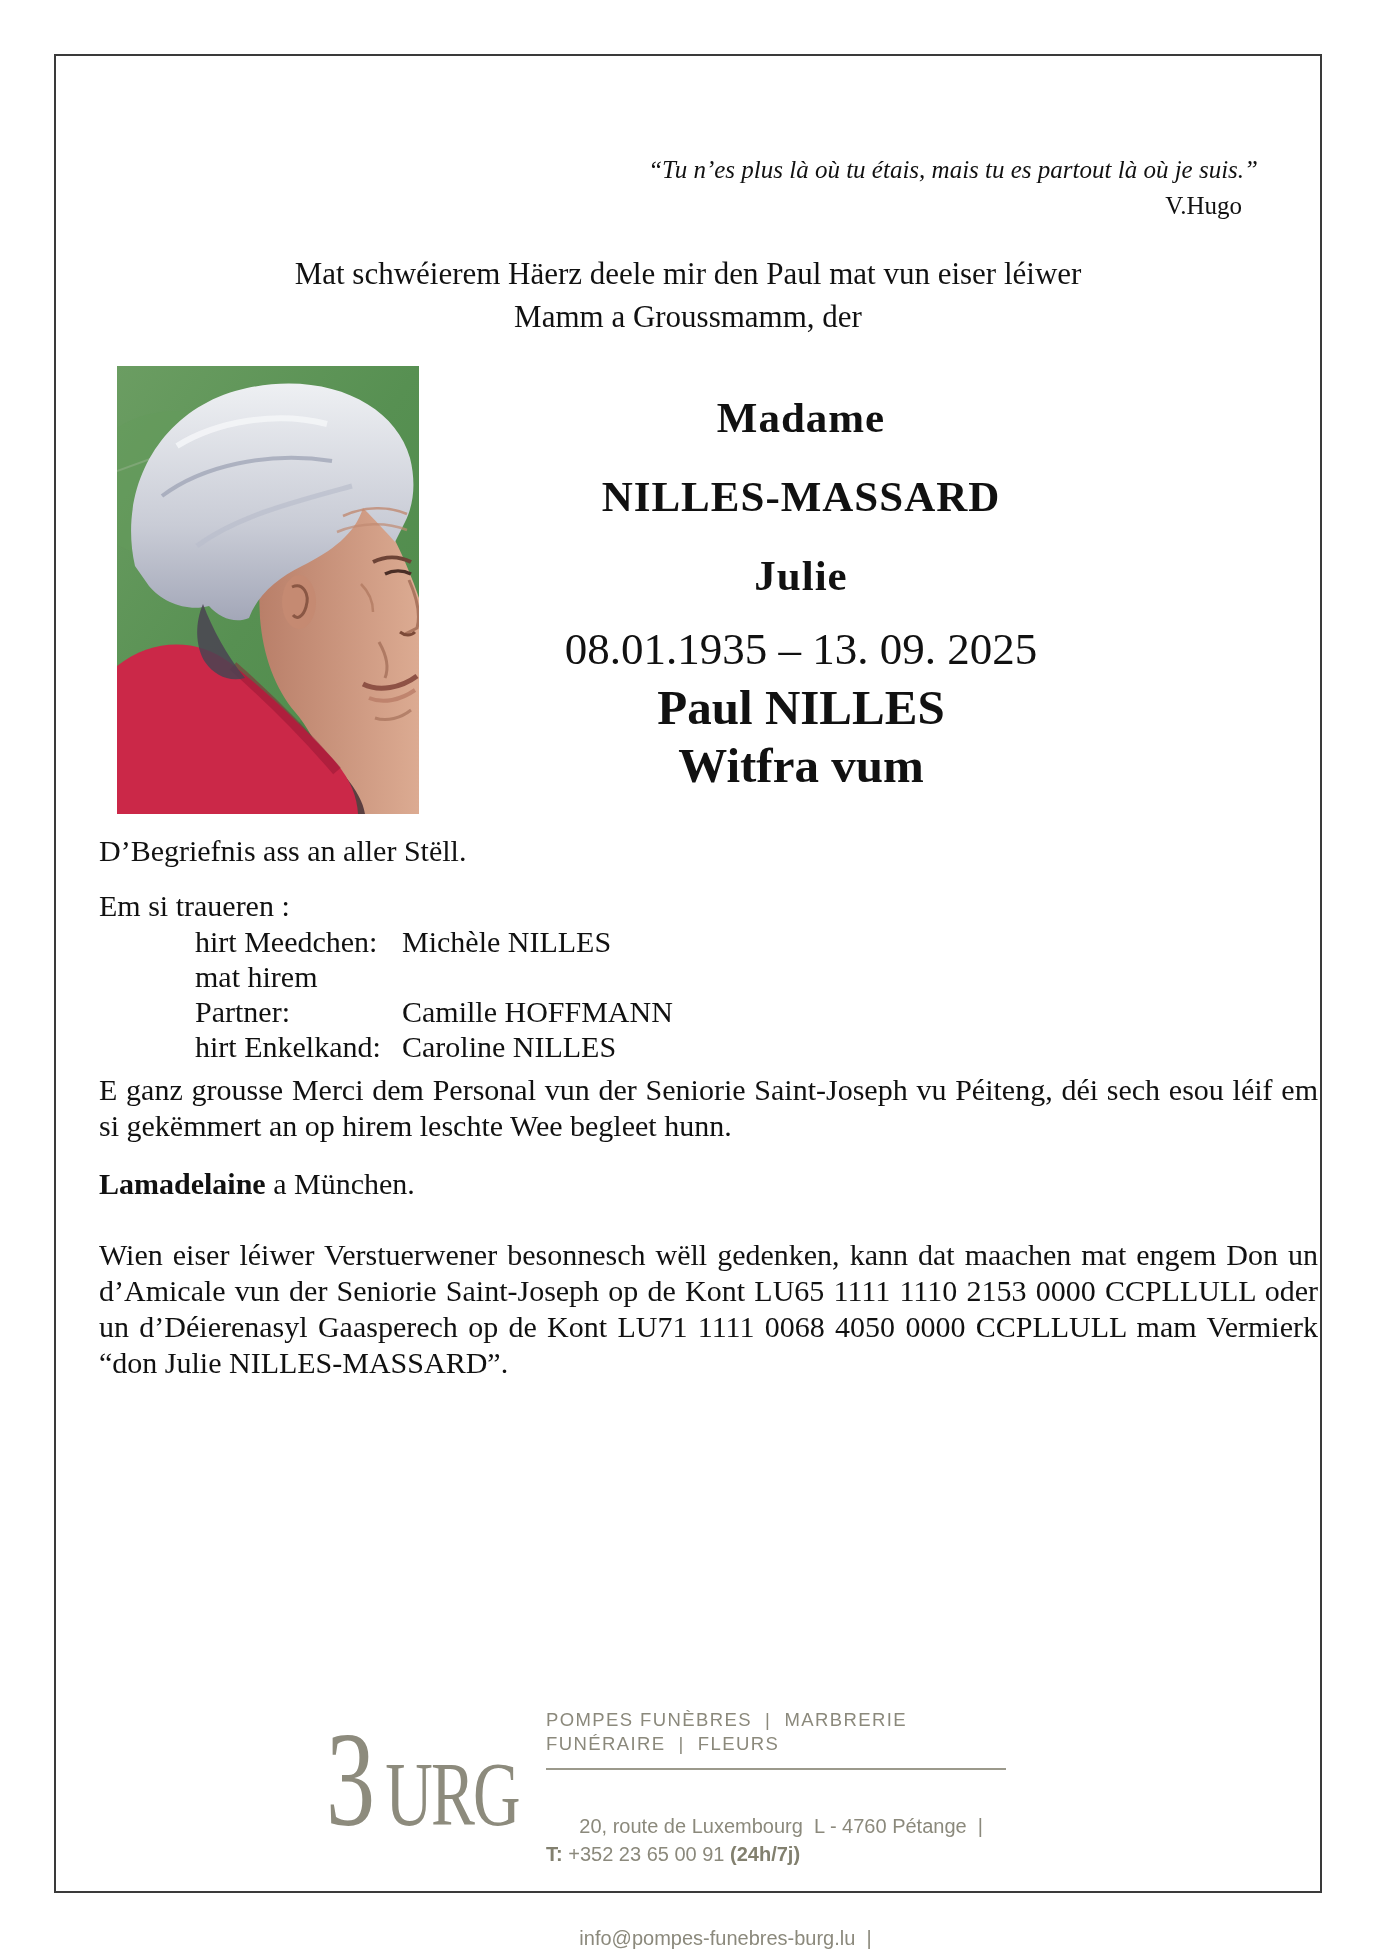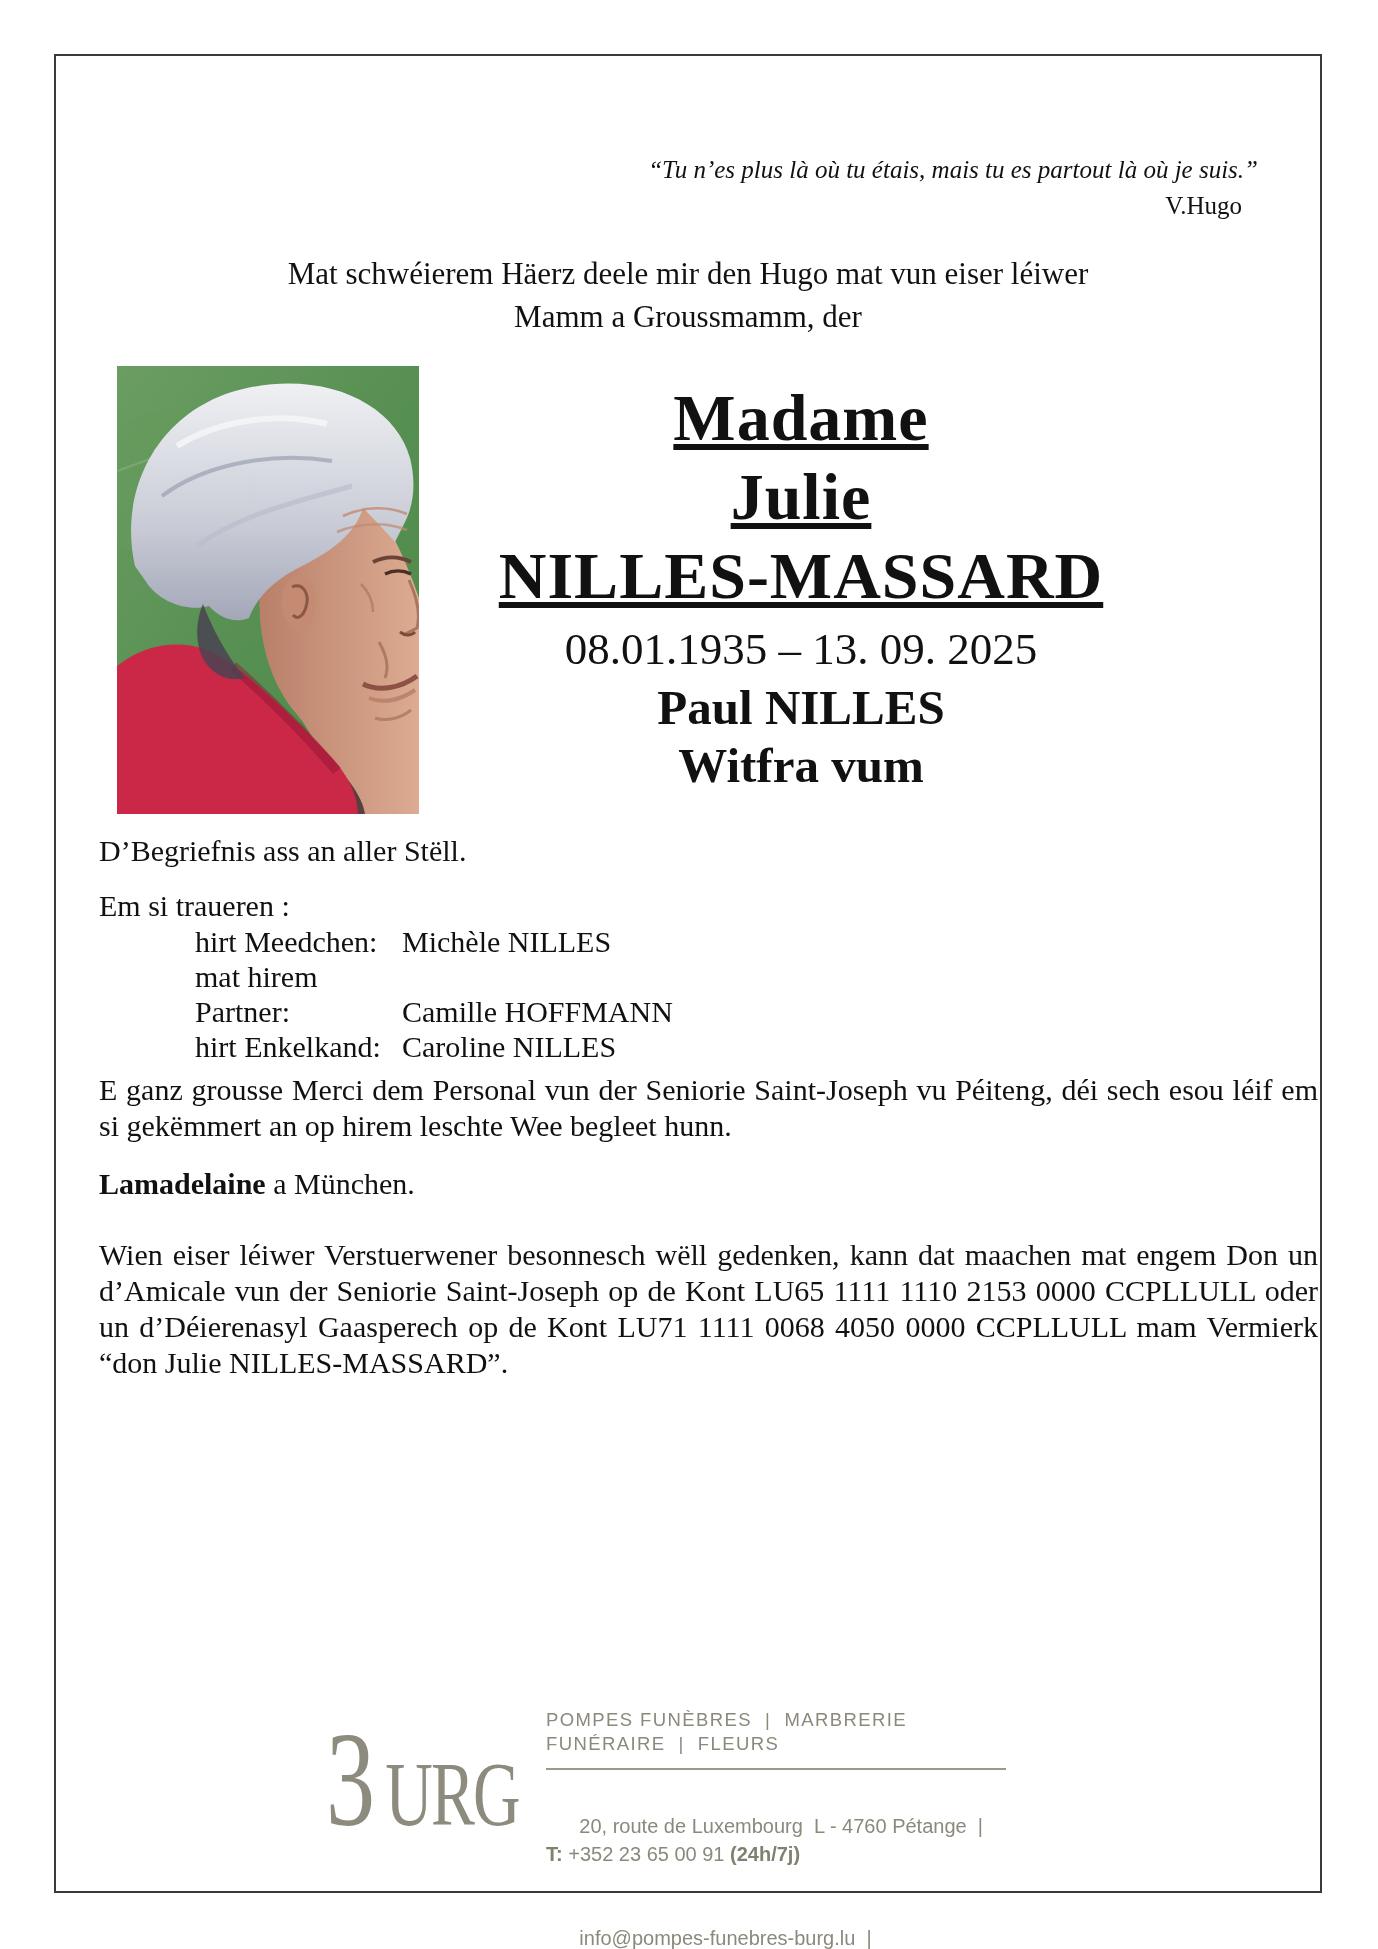--- a/index.html
+++ b/index.html
@@ -50,24 +50,23 @@
   .photo svg { display: block; width: 302px; height: 448px; }
   
   .title-block {
     position: absolute;
     left: 340px; top: 322px;
     width: 810px;
     text-align: center;
   }
   .title-line {
     font-weight: 700;
-    font-size: 66px;
+    font-size: 43px;
     line-height: 79px;
     letter-spacing: 1px;
-    text-decoration: underline;
   }
   .title-dates {
     font-size: 45px;
     line-height: 60px;
     margin-top: 4px;
   }
   .title-sub {
     font-weight: 700;
     font-size: 49px;
     line-height: 58px;
@@ -141,21 +140,21 @@
 <body>
 
 <div class="frame">
 
   <div class="quote-block">
     <div>“Tu n’es plus là où tu étais, mais tu es partout là où je suis.”</div>
     <div class="quote-attr">V.Hugo</div>
   </div>
 
   <div class="intro">
-    <div>Mat schwéierem Häerz deele mir den Hugo mat vun eiser léiwer</div>
+    <div>Mat schwéierem Häerz deele mir den Paul mat vun eiser léiwer</div>
     <div>Mamm a Groussmamm, der</div>
   </div>
 
   <div class="photo">
     <svg viewBox="0 0 302 448" xmlns="http://www.w3.org/2000/svg">
       <defs>
         <linearGradient id="bgG" x1="0" y1="0" x2="1" y2="1">
           <stop offset="0" stop-color="#6b9d62"></stop>
           <stop offset="0.5" stop-color="#579052"></stop>
           <stop offset="1" stop-color="#4c8a49"></stop>
@@ -200,22 +199,22 @@
       <path d="M262,276 C270,290 272,302 268,312" stroke="#a5705a" stroke-width="3" fill="none" opacity="0.8"></path>
       <path d="M244,218 C252,226 256,236 256,246" stroke="#b27a62" stroke-width="2.5" fill="none" opacity="0.8"></path>
       <path d="M246,318 C262,326 284,322 300,310" stroke="#8e5245" stroke-width="5" fill="none"></path>
       <path d="M252,332 C266,338 284,334 298,324" stroke="#b97c66" stroke-width="4" fill="none" opacity="0.8"></path>
       <path d="M258,352 C270,356 284,352 294,344" stroke="#a5705a" stroke-width="3" fill="none" opacity="0.7"></path>
     </svg>
   </div>
 
   <div class="title-block">
     <div class="title-line">Madame</div>
+    <div class="title-line">NILLES-MASSARD</div>
     <div class="title-line">Julie</div>
-    <div class="title-line">NILLES-MASSARD</div>
     <div class="title-dates">08.01.1935 – 13. 09. 2025</div>
     <div class="title-sub">Paul NILLES</div>
     <div class="title-sub">Witfra vum</div>
   </div>
 
   <div class="announcement body-text">D’Begriefnis ass an aller Stëll.</div>
 
   <div class="mourners body-text">
     <div>Em si traueren :</div>
     <div class="mourner-row">

